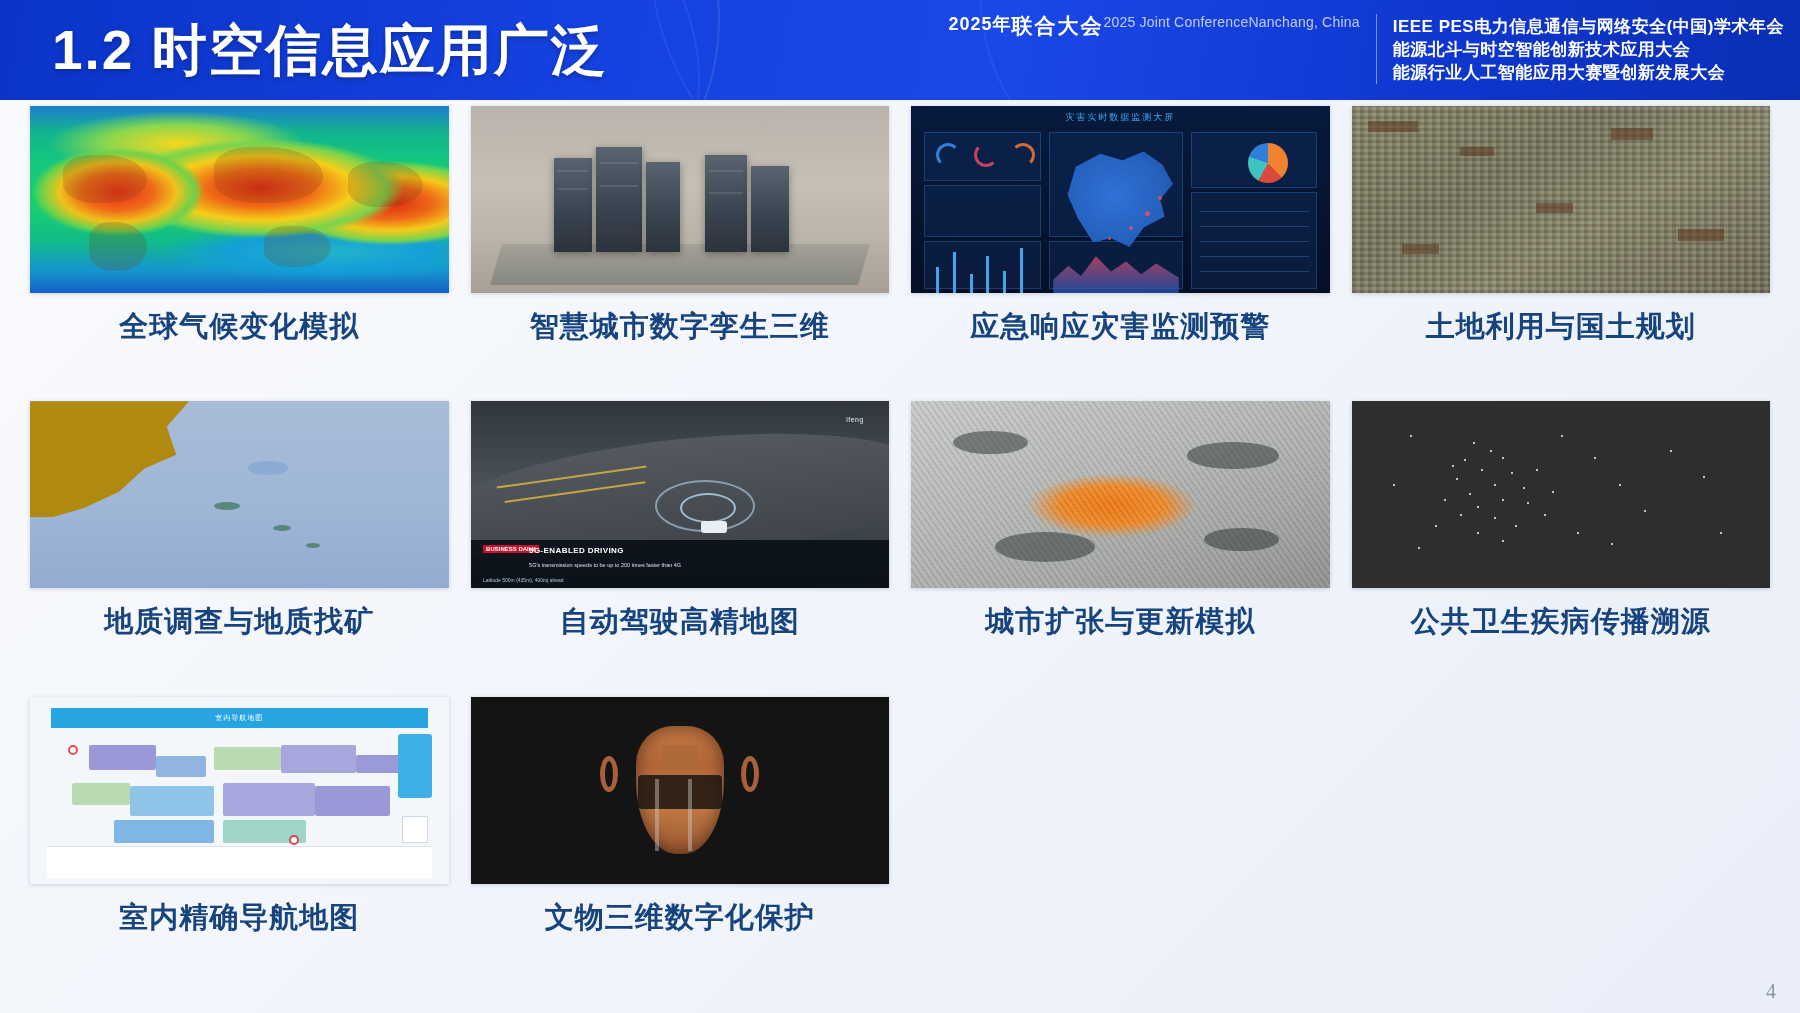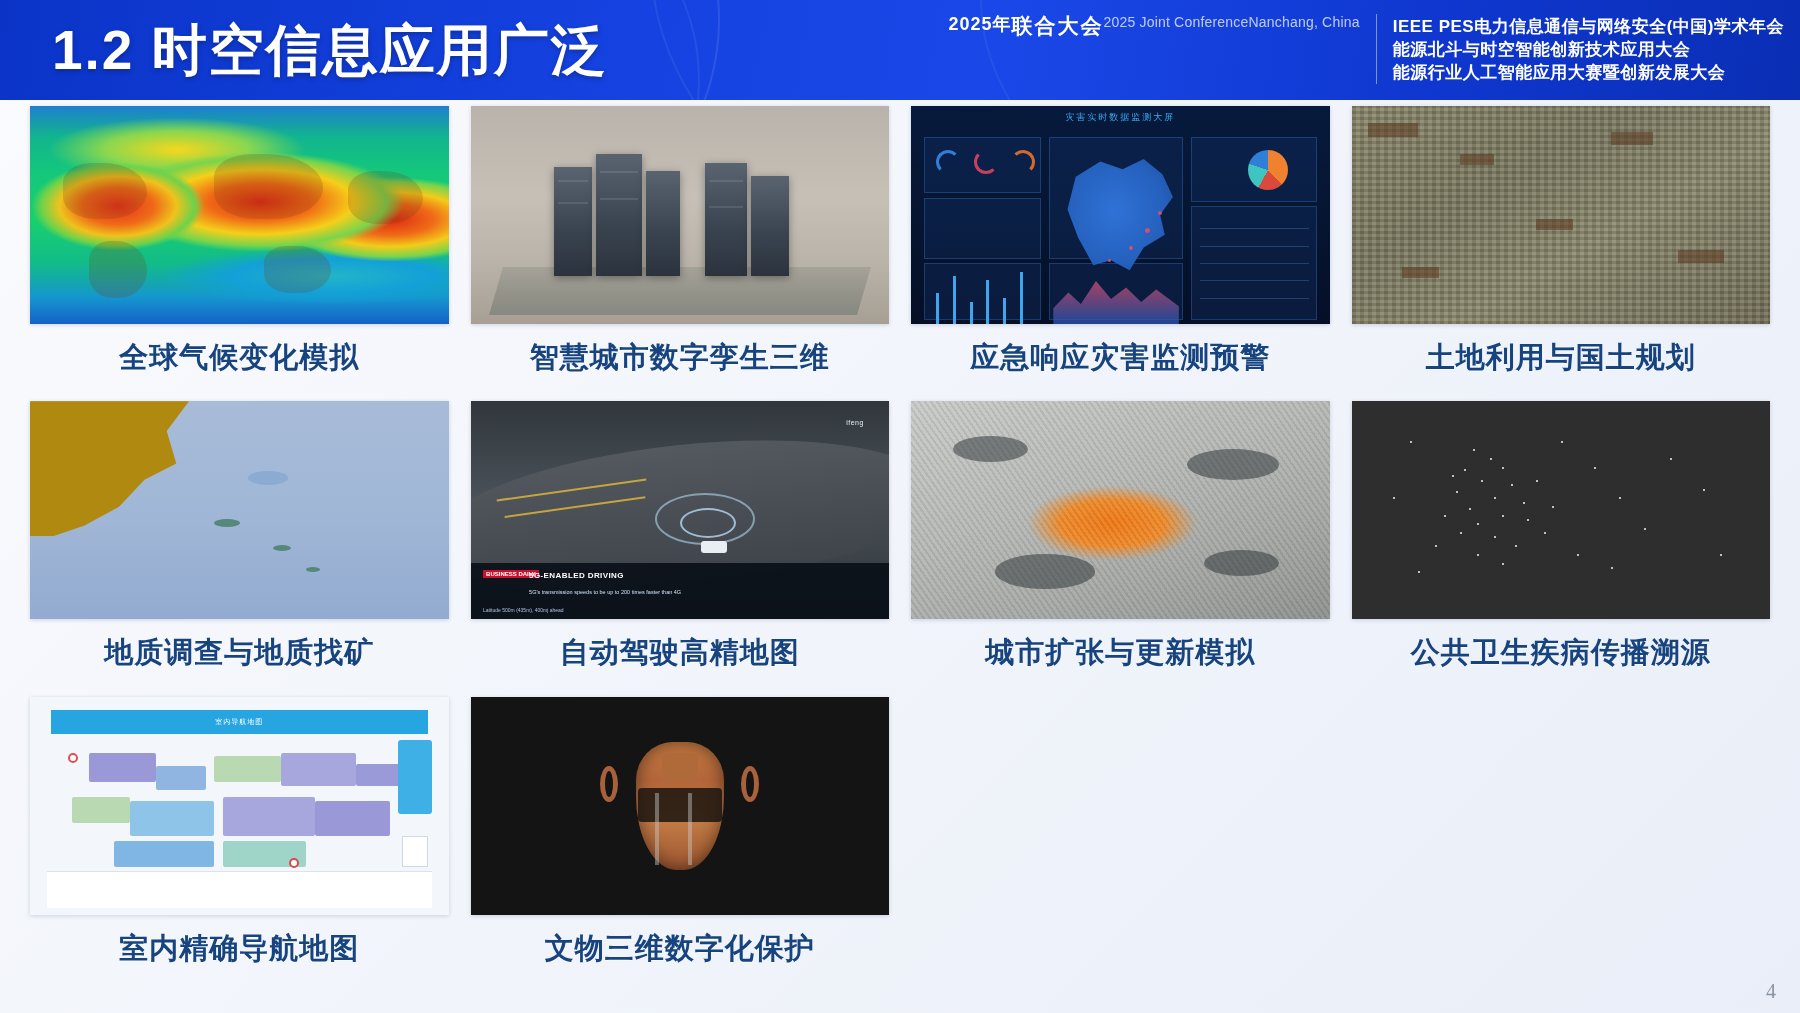--- a/index.html
+++ b/index.html
@@ -64,21 +64,21 @@
   #grid {
     position: absolute; left: 30px; top: 106px;
     width: 1740px; height: 880px;
     display: grid;
     grid-template-columns: repeat(4, 1fr);
     grid-template-rows: repeat(3, 1fr);
     column-gap: 22px; row-gap: 6px;
   }
   .cell { display: flex; flex-direction: column; align-items: center; }
   .thumb {
-    width: 100%; height: 218px;
+    width: 100%; height: 187px;
     position: relative; overflow: hidden;
     background: #222;
     box-shadow: 0 1px 4px rgba(20,40,90,0.18);
   }
   .caption {
     margin-top: 14px;
     font-size: 29px; font-weight: 700;
     color: #17447f;
     letter-spacing: 1px;
     white-space: nowrap;

